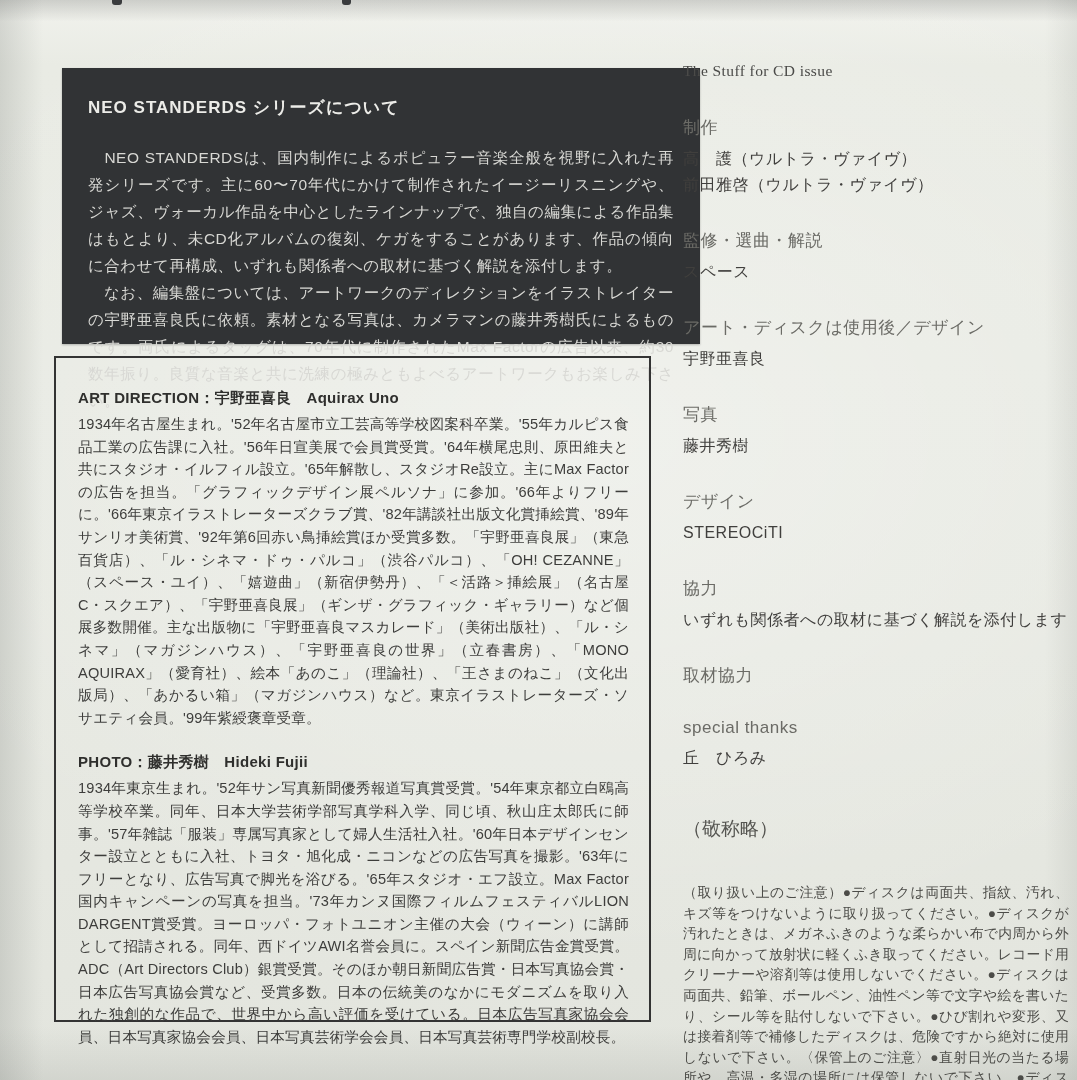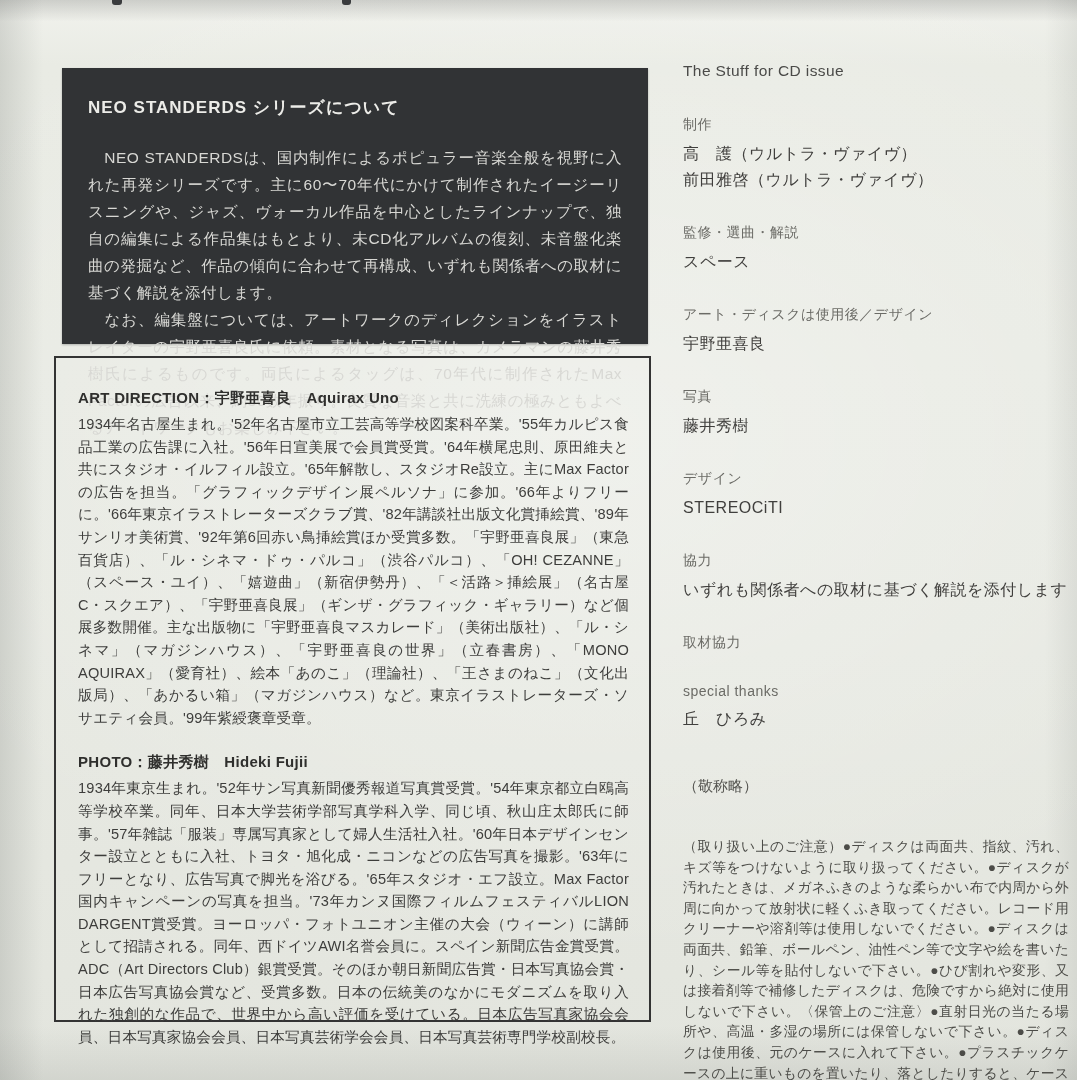--- a/index.html
+++ b/index.html
@@ -18,21 +18,21 @@
     position:absolute;inset:0;pointer-events:none;
     background:
       linear-gradient(90deg, rgba(90,95,92,0.18) 0%, rgba(90,95,92,0) 4%),
       linear-gradient(270deg, rgba(90,95,92,0.10) 0%, rgba(90,95,92,0) 3%),
       linear-gradient(0deg, rgba(90,95,92,0.12) 0%, rgba(90,95,92,0) 5%),
       linear-gradient(180deg, rgba(60,62,60,0.20) 0%, rgba(60,62,60,0) 2%);
   }
   .top-speck{position:absolute;top:0;height:5px;background:#3a3c3e;border-radius:0 0 3px 3px;}
   
   .series-box{
-    position:absolute;left:62px;top:68px;width:586px;height:276px;
+    position:absolute;left:62px;top:68px;width:638px;height:276px;
     background:#313335;color:#dddddb;box-sizing:border-box;
     padding:28px 26px 20px 26px;
     box-shadow:0 1px 2px rgba(0,0,0,0.25);
   }
   .series-title{
     font-size:17px;font-weight:bold;letter-spacing:1px;color:#eceideb;color:#ecece8;
     margin:0 0 25px 0;
   }
   .series-body p{
     margin:0;font-size:15.5px;line-height:27px;letter-spacing:0.5px;
@@ -50,42 +50,42 @@
   .bio-body{
     margin:0;font-size:14.6px;line-height:22.6px;text-align:justify;
     letter-spacing:0.2px;color:#3d3d3b;
   }
   .bio-section{margin:0 0 24px 0;}
   .bio-section:last-child{margin-bottom:0;}
   
   .credits{
     position:absolute;left:683px;top:62px;width:386px;color:#454543;
   }
-  .credits-title{font-size:15.5px;letter-spacing:0.4px;color:#4a4a48;margin:0 0 36px 0;}
+  .credits-title{font-size:15.5px;letter-spacing:0.4px;color:#4a4a48;margin:0 0 36px 0;font-family:Liberation Serif, serif;}
   .credit-entry{margin:0 0 31px 0;}
-  .credit-label{font-size:14px;color:#6b6b66;margin:18px 0 7px 0;letter-spacing:0.5px;}
+  .credit-label{font-size:17px;color:#6b6b66;margin:18px 0 7px 0;letter-spacing:0.5px;}
   .credit-name{font-size:16px;line-height:26px;color:#403f3d;letter-spacing:0.5px;}
-  .honorific{font-size:15px;color:#555551;margin:45px 0 0 0;}
+  .honorific{font-size:19px;color:#555551;margin:45px 0 0 0;}
   .handling-note{
     font-size:13.8px;line-height:20.6px;text-align:justify;
     color:#4c4c48;margin:41px 0 0 0;letter-spacing:0.1px;
   }
 </style>
 </head>
 <body>
 
 <div class="page">
   <div class="vignette"></div>
   <div class="top-speck" style="left:112px;width:10px;"></div>
   <div class="top-speck" style="left:342px;width:9px;"></div>
 
   <section class="series-box">
     <h1 class="series-title">NEO STANDERDS シリーズについて</h1>
     <div class="series-body">
-      <p>　NEO STANDERDSは、国内制作によるポピュラー音楽全般を視野に入れた再発シリーズです。主に60〜70年代にかけて制作されたイージーリスニングや、ジャズ、ヴォーカル作品を中心としたラインナップで、独自の編集による作品集はもとより、未CD化アルバムの復刻、未音盤化楽曲の発掘など、作品の傾向に合わせて再構成、いずれも関係者への取材に基づく解説を添付します。</p>
+      <p>　NEO STANDERDSは、国内制作によるポピュラー音楽全般を視野に入れた再発シリーズです。主に60〜70年代にかけて制作されたイージーリスニングや、ジャズ、ヴォーカル作品を中心としたラインナップで、独自の編集による作品集はもとより、未CD化アルバムの復刻、ケガをすることがあります、作品の傾向に合わせて再構成、いずれも関係者への取材に基づく解説を添付します。</p>
       <p>　なお、編集盤については、アートワークのディレクションをイラストレイターの宇野亜喜良氏に依頼。素材となる写真は、カメラマンの藤井秀樹氏によるものです。両氏によるタッグは、70年代に制作されたMax Factorの広告以来、約30数年振り。良質な音楽と共に洗練の極みともよべるアートワークもお楽しみ下さい。</p>
     </div>
   </section>
 
   <section class="bio-box">
     <div class="bio-section">
       <h2 class="bio-heading">ART DIRECTION：宇野亜喜良　Aquirax Uno</h2>
       <p class="bio-body">1934年名古屋生まれ。'52年名古屋市立工芸高等学校図案科卒業。'55年カルピス食品工業の広告課に入社。'56年日宣美展で会員賞受賞。'64年横尾忠則、原田維夫と共にスタジオ・イルフィル設立。'65年解散し、スタジオRe設立。主にMax Factorの広告を担当。「グラフィックデザイン展ペルソナ」に参加。'66年よりフリーに。'66年東京イラストレーターズクラブ賞、'82年講談社出版文化賞挿絵賞、'89年サンリオ美術賞、'92年第6回赤い鳥挿絵賞ほか受賞多数。「宇野亜喜良展」（東急百貨店）、「ル・シネマ・ドゥ・パルコ」（渋谷パルコ）、「OH! CEZANNE」（スペース・ユイ）、「嬉遊曲」（新宿伊勢丹）、「＜活路＞挿絵展」（名古屋C・スクエア）、「宇野亜喜良展」（ギンザ・グラフィック・ギャラリー）など個展多数開催。主な出版物に「宇野亜喜良マスカレード」（美術出版社）、「ル・シネマ」（マガジンハウス）、「宇野亜喜良の世界」（立春書房）、「MONO AQUIRAX」（愛育社）、絵本「あのこ」（理論社）、「王さまのねこ」（文化出版局）、「あかるい箱」（マガジンハウス）など。東京イラストレーターズ・ソサエティ会員。'99年紫綬褒章受章。</p>
     </div>
     <div class="bio-section">

